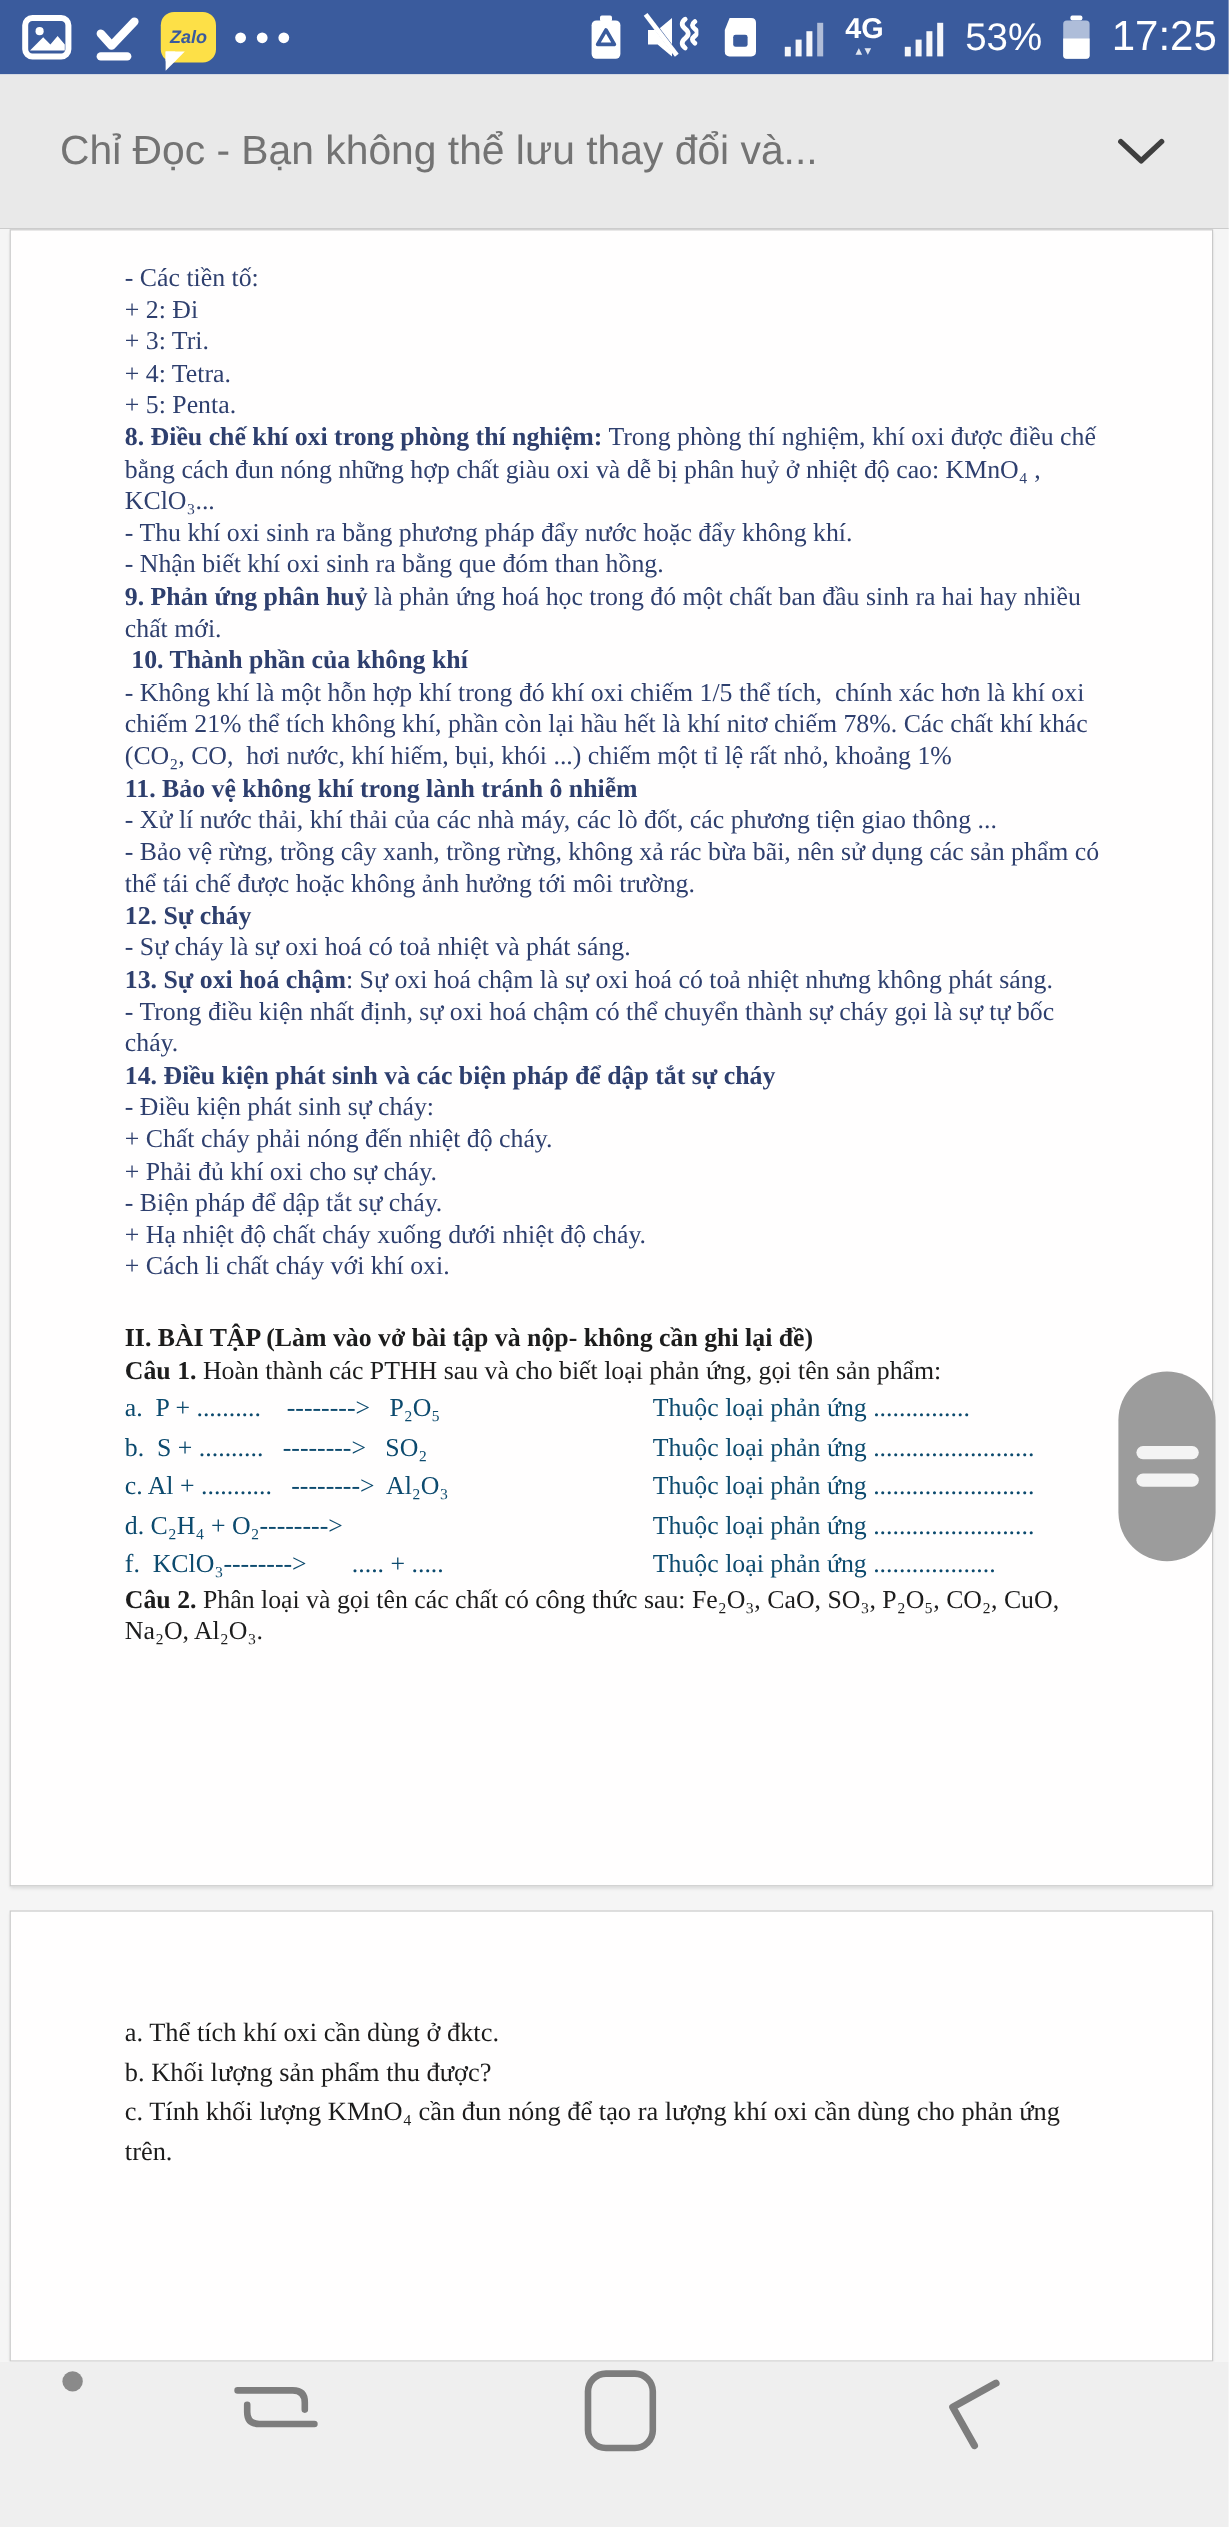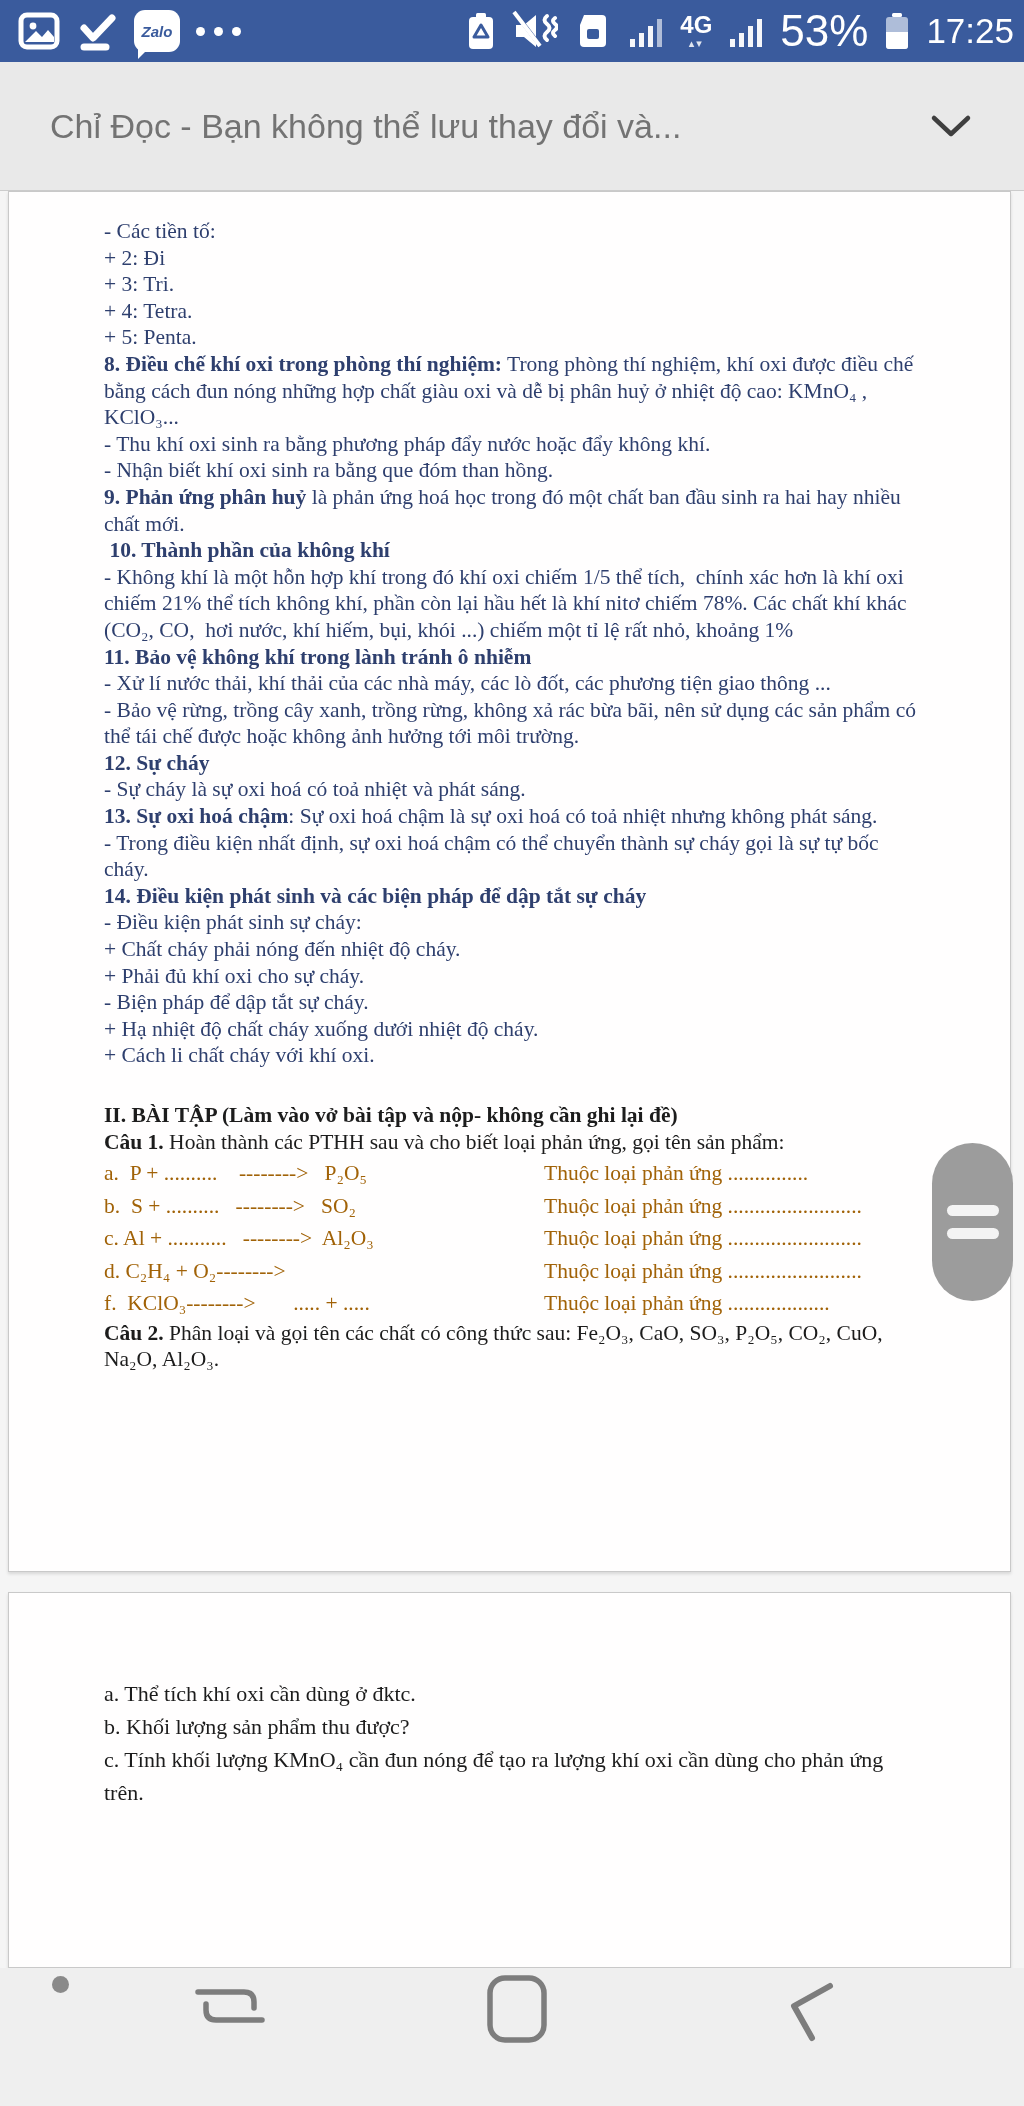--- a/index.html
+++ b/index.html
@@ -9,31 +9,31 @@
   }
   
   .status-bar{
     position:absolute;left:0;top:0;width:1024px;height:62px;
     background:#3a5b9d;display:flex;align-items:center;color:#fff;
   }
   .sb-left{display:flex;align-items:center;gap:16px;padding-left:18px;}
   .sb-right{display:flex;align-items:center;gap:16px;margin-left:auto;padding-right:10px;}
   .sb-ico{display:flex;align-items:center;justify-content:center;}
   .zalo-bubble{
-    width:46px;height:42px;background:#ffffff;border-radius:11px;position:relative;
+    width:46px;height:42px;background:#fde047;border-radius:11px;position:relative;
     display:flex;align-items:center;justify-content:center;
     color:#3a5b9d;font-weight:700;font-size:15px;font-style:italic;
   }
   .zalo-bubble::after{
     content:"";position:absolute;left:4px;bottom:-7px;
     border:8px solid transparent;border-top-color:#fff;border-left-color:#fff;
   }
   .sb-dots{display:flex;gap:9px;}
   .sb-dots i{width:9px;height:9px;border-radius:50%;background:#fff;}
-  .sb-txt{font-size:44px;font-weight:400;letter-spacing:0;}
+  .sb-txt{font-size:32px;font-weight:400;letter-spacing:0;}
   .sb-time{font-size:35px;}
   .fourg{display:flex;flex-direction:column;align-items:center;line-height:1;}
   .fourg .fg{font-size:24px;font-weight:700;}
   .fourg .arr{font-size:11px;letter-spacing:2px;opacity:.85;margin-top:1px;}
   
   .title-bar{
     position:absolute;left:0;top:62px;width:1024px;height:128px;
     background:#e9e9e9;border-bottom:1px solid #cccccc;
     display:flex;align-items:center;
   }
@@ -56,21 +56,21 @@
   }
   .page1{top:0;height:1381px;}
   .page2{top:1401px;height:376px;}
   .p1-content{padding:26px 88px 0 95px;font-size:21.5px;line-height:26.6px;}
   .p2-content{padding:84px 88px 0 95px;font-size:22px;line-height:33px;color:#1c1c1c;}
   .dp{margin:0;white-space:pre-wrap;}
   .dp b{font-weight:700;}
   .dp.spacer{height:33px;}
   .dp.blk{color:#1c1c1c;}
   .eq-wrap{margin-top:2px;}
-  .eqrow{display:flex;line-height:32.5px;white-space:pre;color:#a16207;font-size:21.5px;}
+  .eqrow{display:flex;line-height:32.5px;white-space:pre;color:#0c4a6e;font-size:21.5px;}
   .eql{width:440px;flex:none;overflow:hidden;}
   .eqr{flex:1;overflow:hidden;}
   
   .scroll-pill{
     position:absolute;left:932px;top:1143px;width:81px;height:158px;
     background:#9c9c9c;border-radius:41px;
     display:flex;flex-direction:column;align-items:center;justify-content:center;gap:12px;
   }
   .scroll-pill i{width:52px;height:11px;border-radius:6px;background:#f4f4f4;}
   

